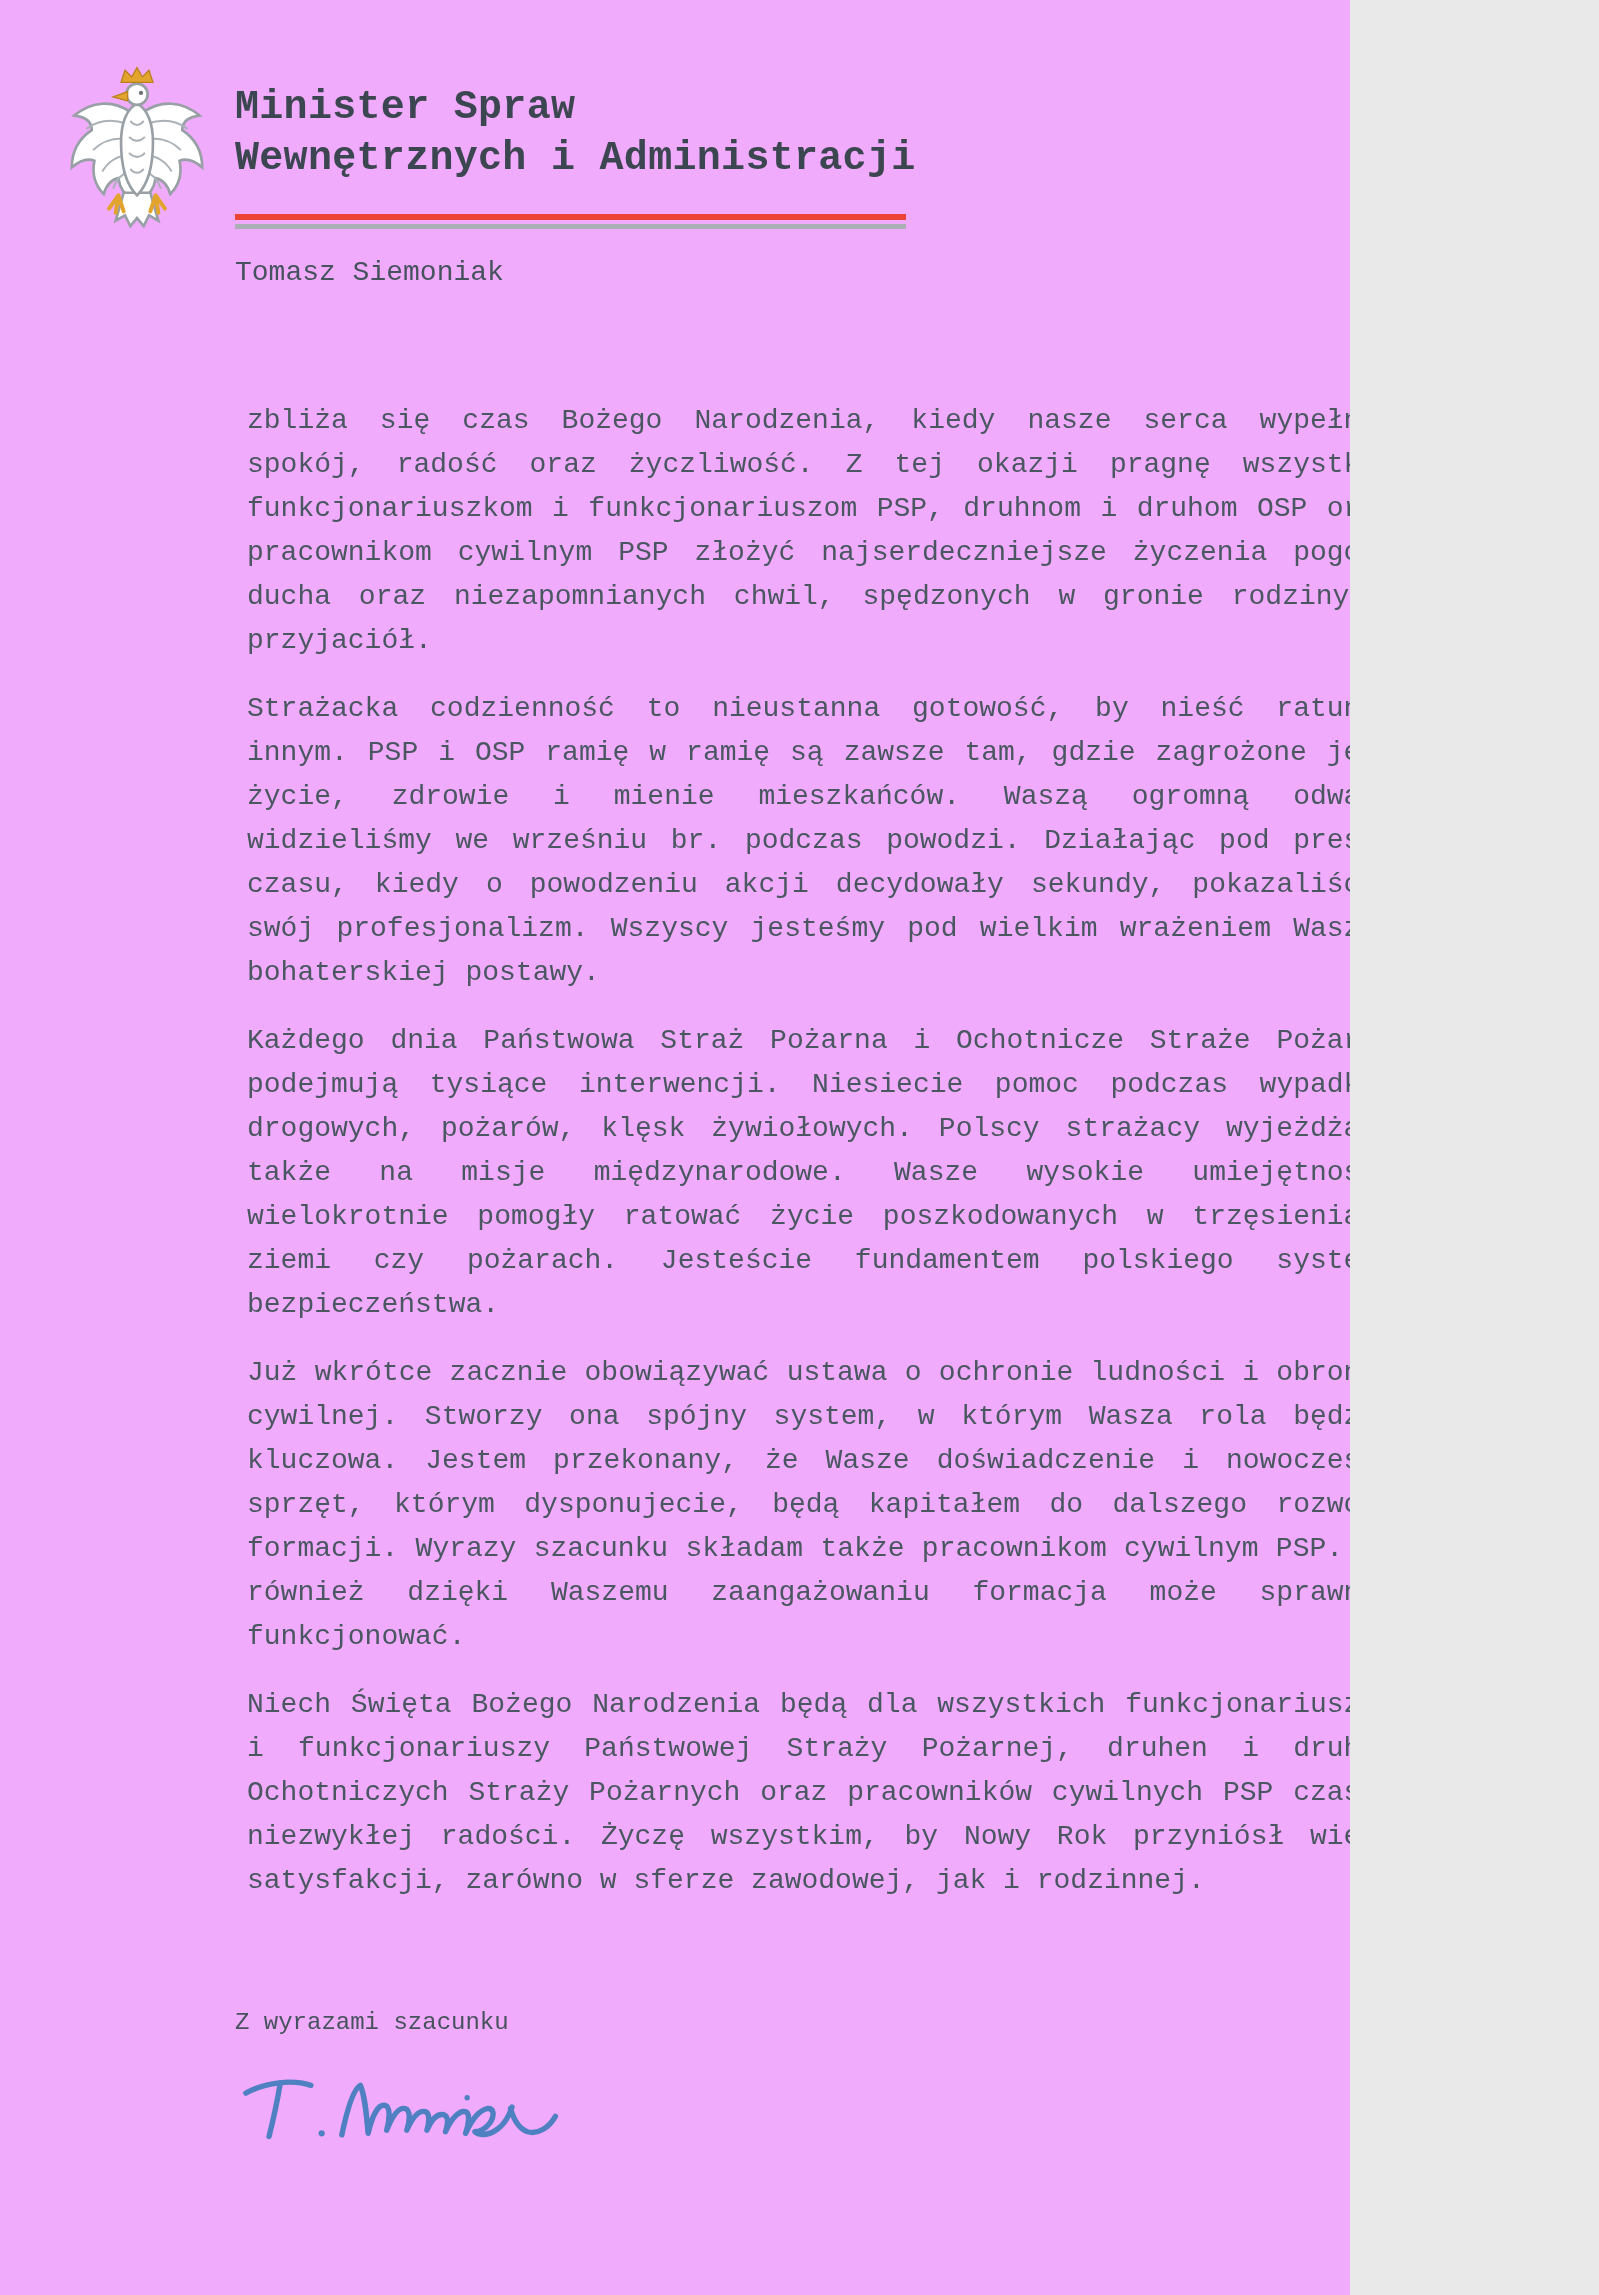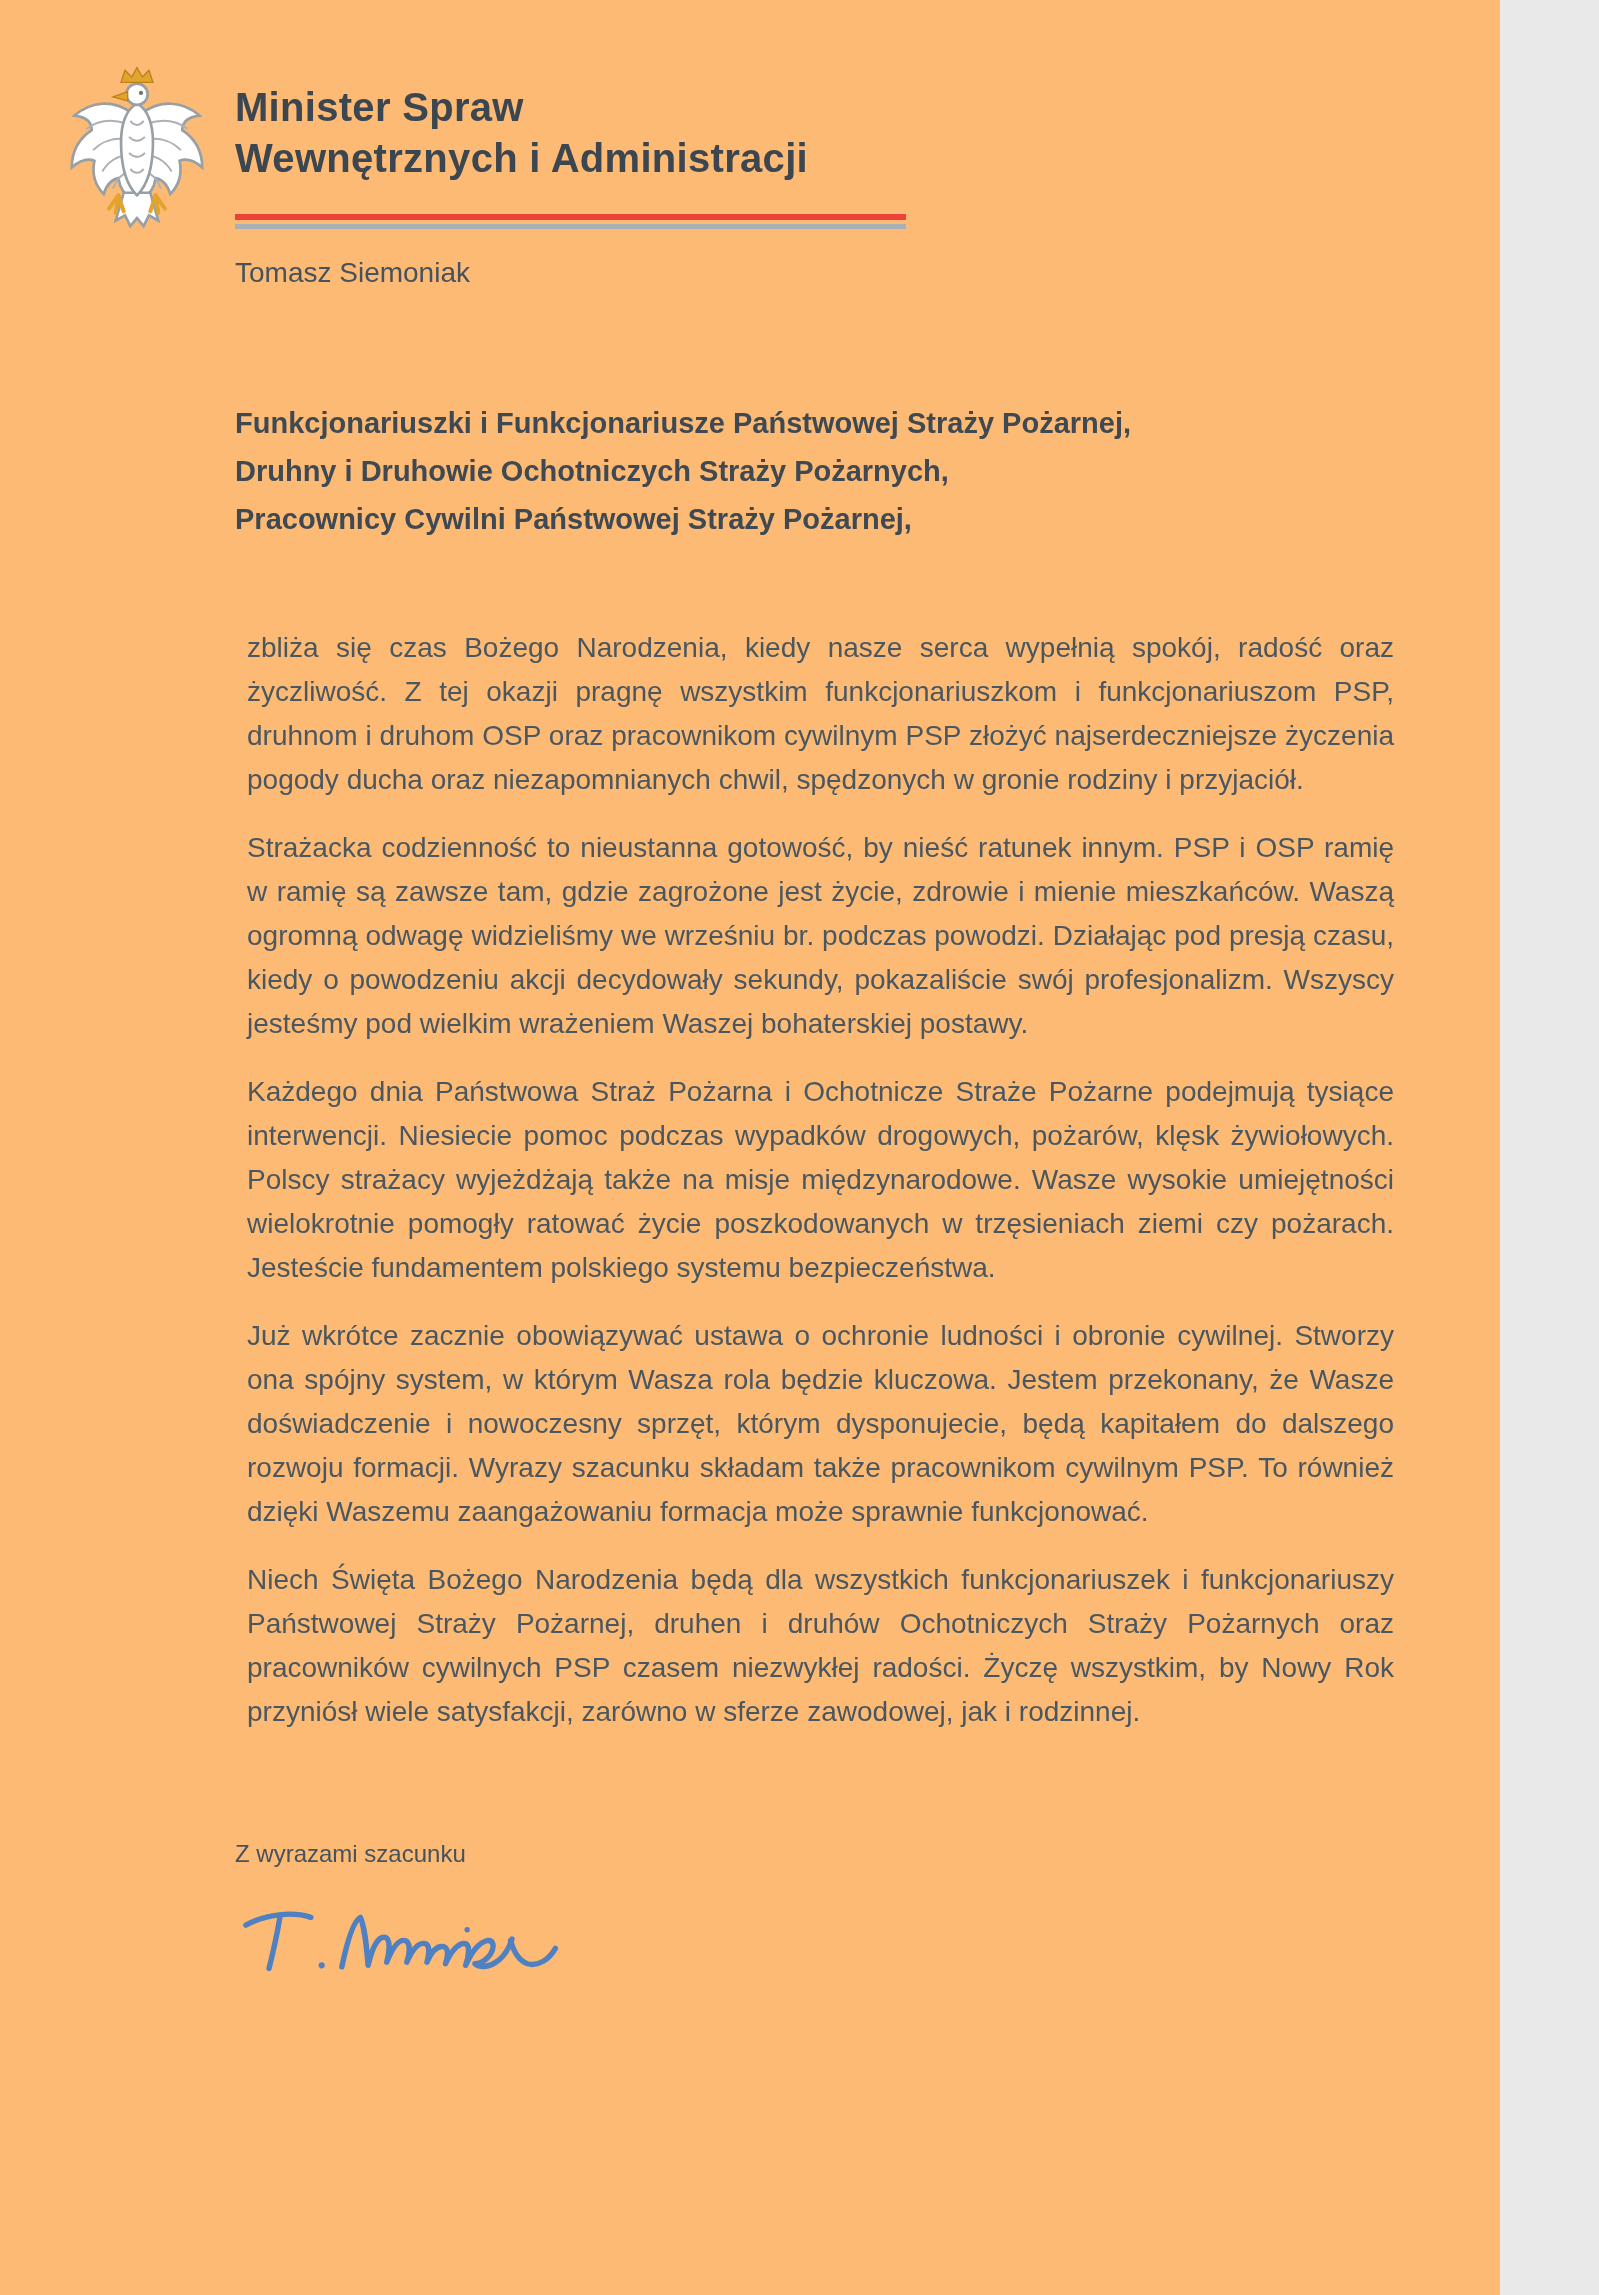--- a/index.html
+++ b/index.html
@@ -1,21 +1,21 @@
 <!DOCTYPE html>
 <html lang="pl" style="font-size:8.3px"><head>
 <meta charset="utf-8">
 <style>
   html,body{margin:0;padding:0;background:#e9e9e9;}
   .page{
     position:relative;
-    width:1500px;height:2295px;
-    background:#fdba74;
+    width:1350px;height:2295px;
+    background:#f0abfc;
     overflow:hidden;
-    font-family:Liberation Sans, sans-serif;
+    font-family:Liberation Mono, monospace;
     color:#4a5761;
   }
   
   .emblem{position:absolute;left:57px;top:65px;width:160px;height:173px;}
   .ministry-name{
     position:absolute;left:235px;top:82px;
     font-size:40px;line-height:51px;font-weight:700;
     color:#3c4650;letter-spacing:0.3px;
   }
   .rules{position:absolute;left:235px;top:214px;width:671px;}
@@ -85,25 +85,20 @@
   <div class="rules">
     <div class="rule-red"></div>
     <div class="rule-gap"></div>
     <div class="rule-gray"></div>
   </div>
 
   <div class="author">Tomasz Siemoniak</div>
 
   <div class="content">
 
-    <div class="salutation-block">
-      <div class="salutation">Funkcjonariuszki i Funkcjonariusze Państwowej Straży Pożarnej,</div>
-      <div class="salutation">Druhny i Druhowie Ochotniczych Straży Pożarnych,</div>
-      <div class="salutation">Pracownicy Cywilni Państwowej Straży Pożarnej,</div>
-    </div>
 
     <p class="para">zbliża się czas Bożego Narodzenia, kiedy nasze serca wypełnią spokój, radość oraz życzliwość. Z tej okazji pragnę wszystkim funkcjonariuszkom i funkcjonariuszom PSP, druhnom i druhom OSP oraz pracownikom cywilnym PSP złożyć najserdeczniejsze życzenia pogody ducha oraz niezapomnianych chwil, spędzonych w gronie rodziny i przyjaciół.</p>
     <p class="para">Strażacka codzienność to nieustanna gotowość, by nieść ratunek innym. PSP i OSP ramię w ramię są zawsze tam, gdzie zagrożone jest życie, zdrowie i mienie mieszkańców. Waszą ogromną odwagę widzieliśmy we wrześniu br. podczas powodzi. Działając pod presją czasu, kiedy o powodzeniu akcji decydowały sekundy, pokazaliście swój profesjonalizm. Wszyscy jesteśmy pod wielkim wrażeniem Waszej bohaterskiej postawy.</p>
     <p class="para">Każdego dnia Państwowa Straż Pożarna i Ochotnicze Straże Pożarne podejmują tysiące interwencji. Niesiecie pomoc podczas wypadków drogowych, pożarów, klęsk żywiołowych. Polscy strażacy wyjeżdżają także na misje międzynarodowe. Wasze wysokie umiejętności wielokrotnie pomogły ratować życie poszkodowanych w trzęsieniach ziemi czy pożarach. Jesteście fundamentem polskiego systemu bezpieczeństwa.</p>
     <p class="para">Już wkrótce zacznie obowiązywać ustawa o ochronie ludności i obronie cywilnej. Stworzy ona spójny system, w którym Wasza rola będzie kluczowa. Jestem przekonany, że Wasze doświadczenie i nowoczesny sprzęt, którym dysponujecie, będą kapitałem do dalszego rozwoju formacji. Wyrazy szacunku składam także pracownikom cywilnym PSP. To również dzięki Waszemu zaangażowaniu formacja może sprawnie funkcjonować.</p>
     <p class="para">Niech Święta Bożego Narodzenia będą dla wszystkich funkcjonariuszek i funkcjonariuszy Państwowej Straży Pożarnej, druhen i druhów Ochotniczych Straży Pożarnych oraz pracowników cywilnych PSP czasem niezwykłej radości. Życzę wszystkim, by Nowy Rok przyniósł wiele satysfakcji, zarówno w sferze zawodowej, jak i rodzinnej.</p>
 
     <div class="closing">Z wyrazami szacunku</div>
 
     <div class="signature" role="img" aria-label="T. Siemoniak signature">

